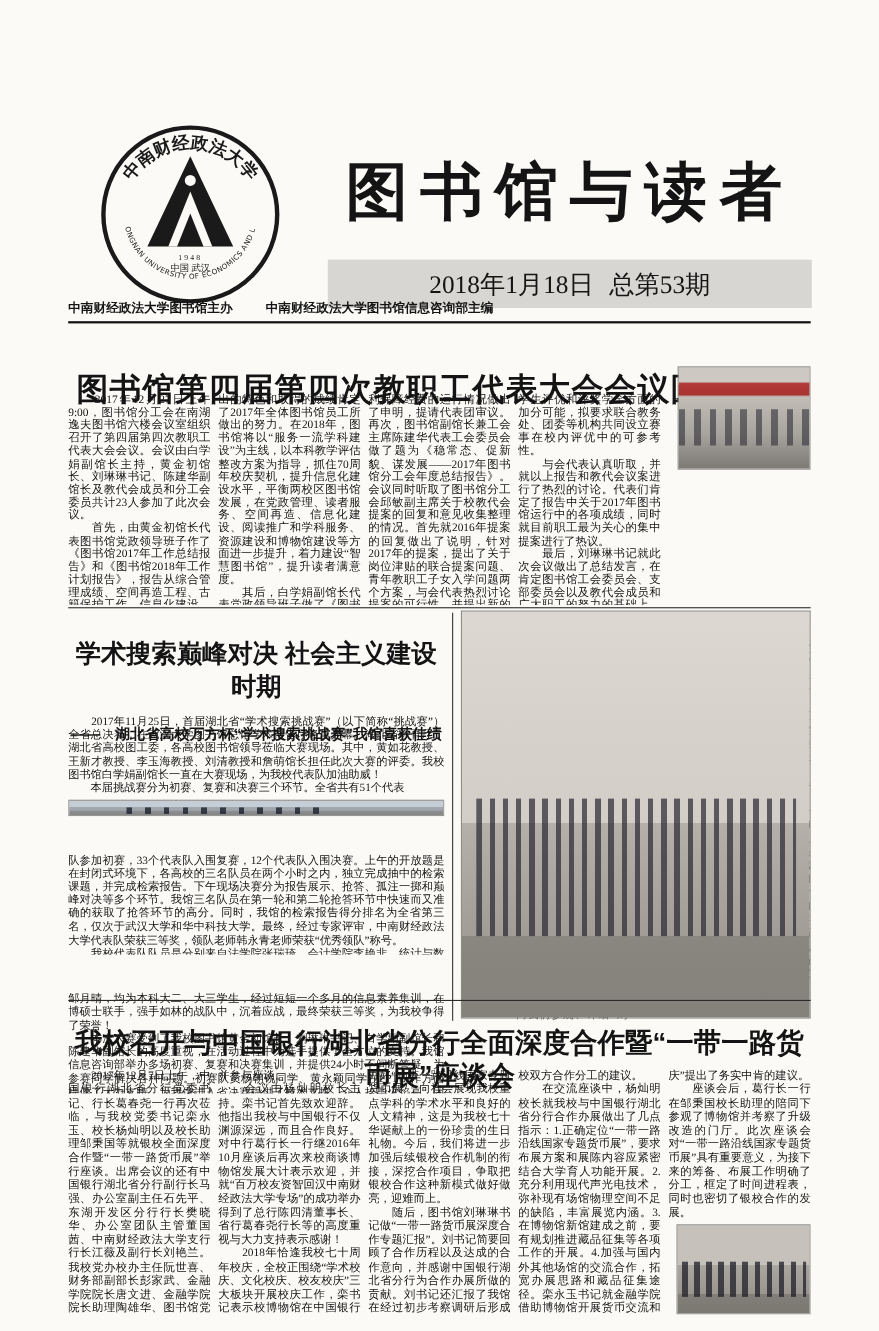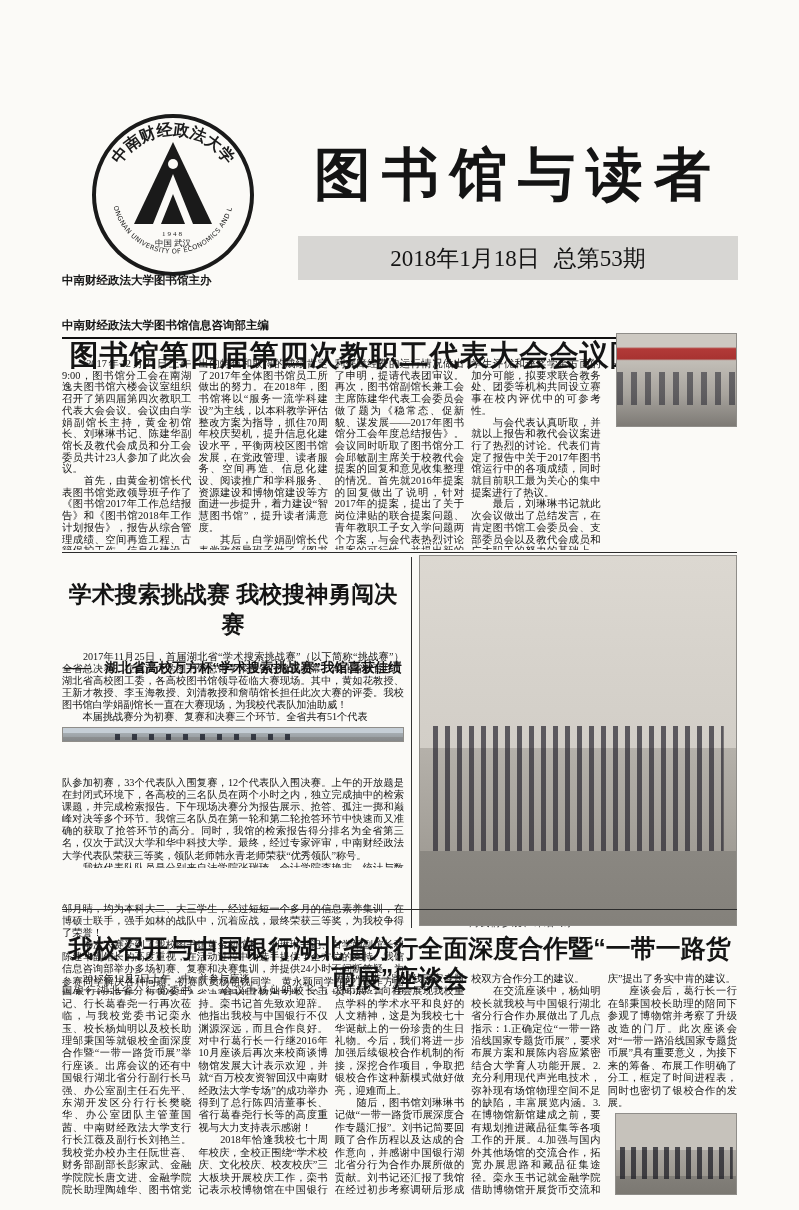--- a/index.html
+++ b/index.html
@@ -19,21 +19,21 @@
   }
   .date-bar {
     position:absolute; left:236px; top:126px; width:440px; height:44px;
     background:#d7d6d3; display:flex; align-items:center; justify-content:center;
     gap:14px; font-size:23px;
   }
   .publisher-row {
     position:absolute; top:272px; left:62px; width:675px;
     border-bottom:2px solid #111; padding:1px 0 4px;
     display:flex; gap:30px;
-    font-size:11.5px; font-weight:bold;flex-direction:column;
+    font-size:11.5px; font-weight:bold;
   }
   
   .cols { display:flex; gap:7px; height:100%; }
   .col { flex:1 1 0; overflow:hidden; display:flex; flex-direction:column; }
   .coltext {
     text-align:justify; text-justify:inter-ideograph; white-space:pre-wrap;margin-top:28px;
   }
   .headline { text-align:center; font-family:"Liberation Sans", sans-serif; font-weight:900; }
   
   .art1-head { position:absolute; top:289px; left:62px; width:675px; font-size:29px; line-height:36px; letter-spacing:1px;margin-top:48px; }
@@ -152,21 +152,21 @@
         <div class="photo photo-congress"></div>
       </div>
     </div>
   </section>
 
   <div class="rule rule-a"></div>
 
   <section class="mid">
 
     <div class="mid-left">
-      <h2 class="headline s2-head">学术搜索挑战赛 我校搜神勇闯决赛</h2>
+      <h2 class="headline s2-head">学术搜索巅峰对决 社会主义建设时期</h2>
       <div class="s2-sub">——　湖北省高校万方杯“学术搜索挑战赛”我馆喜获佳绩</div>
       <div class="s2-cols cols">
         <div class="col">
           <div class="coltext">　　2017年11月25日，首届湖北省“学术搜索挑战赛”（以下简称“挑战赛”）全省总决赛，在武汉大学图书馆总馆学术报告厅隆重开幕。湖北省教育厅，湖北省高校图工委，各高校图书馆领导莅临大赛现场。其中，黄如花教授、王新才教授、李玉海教授、刘清教授和詹萌馆长担任此次大赛的评委。我校图书馆白学娟副馆长一直在大赛现场，为我校代表队加油助威！
 　　本届挑战赛分为初赛、复赛和决赛三个环节。全省共有51个代表</div>
           <div class="photo photo-contest"></div>
         </div>
         <div class="col">
           <div class="coltext">队参加初赛，33个代表队入围复赛，12个代表队入围决赛。上午的开放题是在封闭式环境下，各高校的三名队员在两个小时之内，独立完成抽中的检索课题，并完成检索报告。下午现场决赛分为报告展示、抢答、孤注一掷和巅峰对决等多个环节。我馆三名队员在第一轮和第二轮抢答环节中快速而又准确的获取了抢答环节的高分。同时，我馆的检索报告得分排名为全省第三名，仅次于武汉大学和华中科技大学。最终，经过专家评审，中南财经政法大学代表队荣获三等奖，领队老师韩永青老师荣获“优秀领队”称号。
 　　我校代表队队员是分别来自法学院张瑞琦、会计学院李艳非、统计与数学学院</div>

